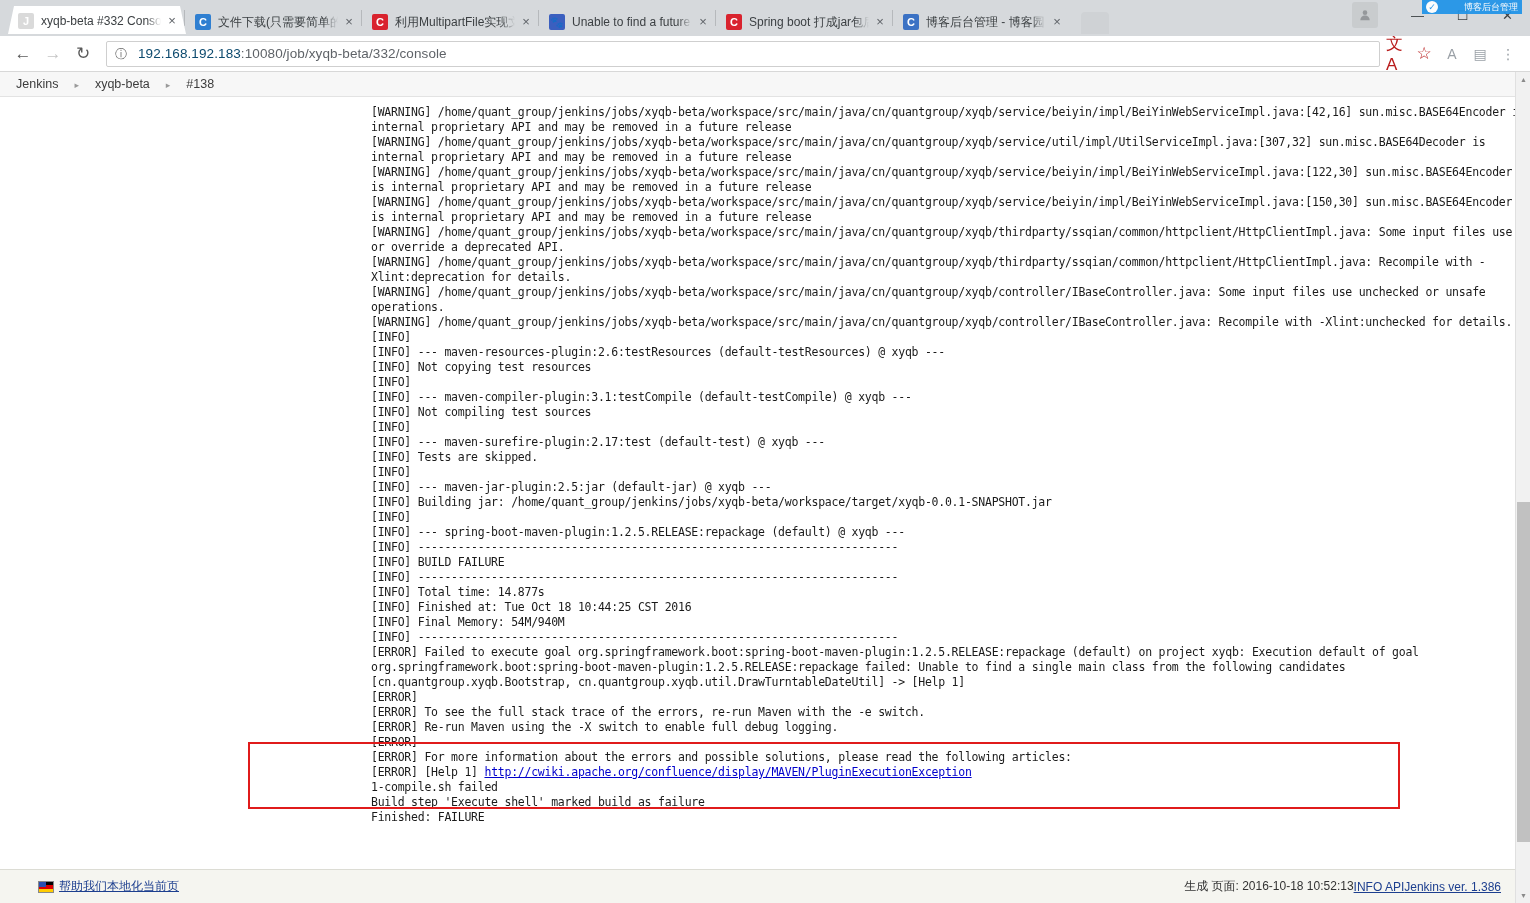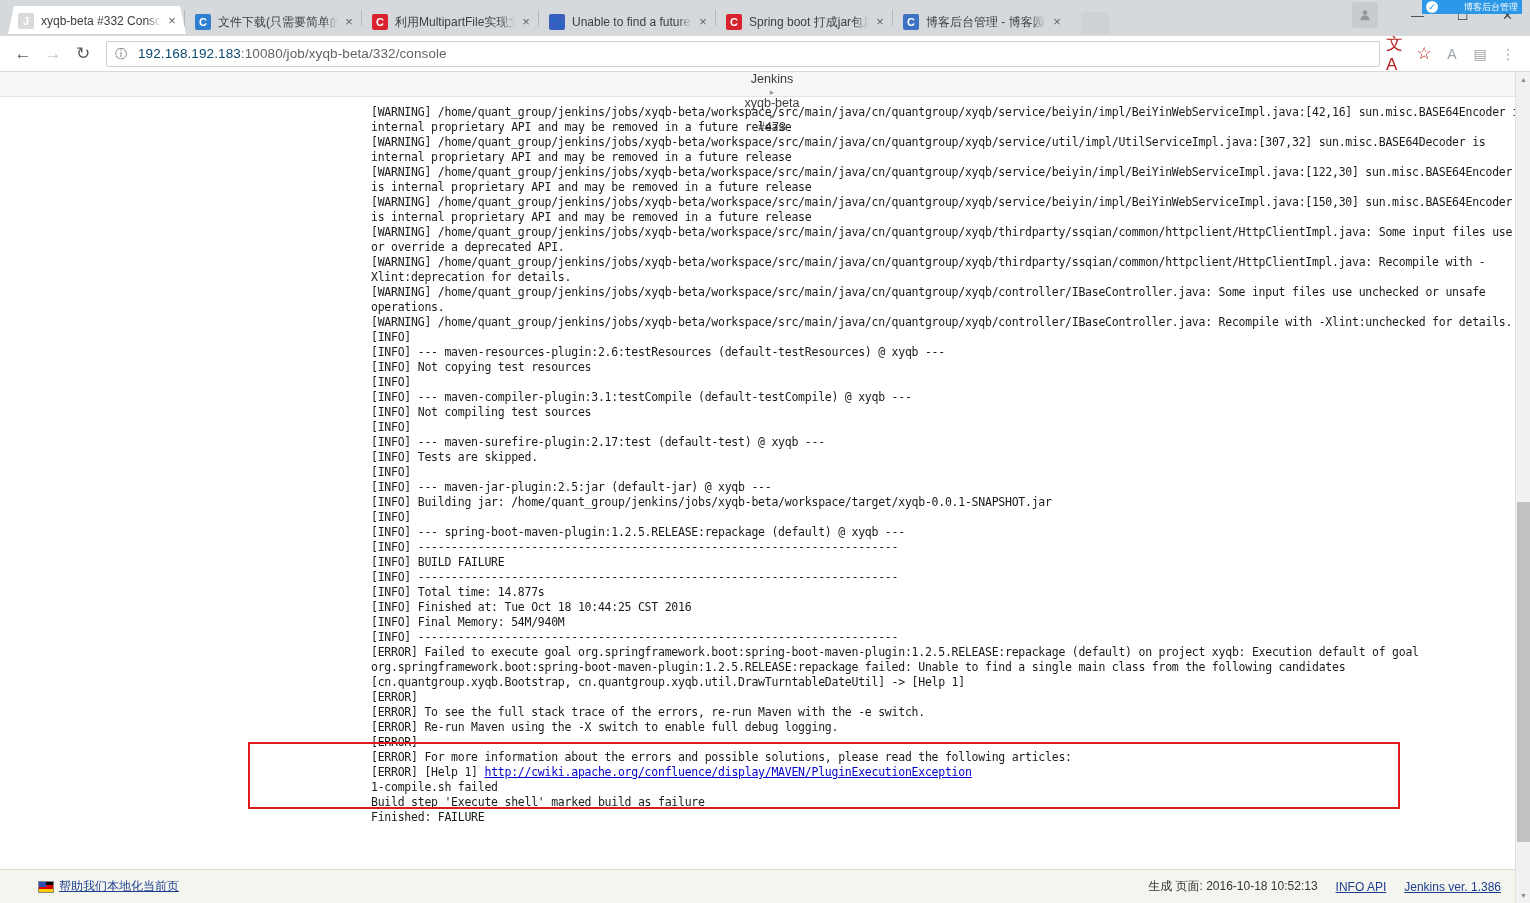--- a/index.html
+++ b/index.html
@@ -232,21 +232,20 @@
   .breadcrumb-bar {
     height: 25px;
     background: #f7f7f7;
     border-bottom: 1px solid #e3e3e3;
     display: flex;
     align-items: center;
     padding-left: 14px;
     box-sizing: border-box;
     font-size: 12.5px;
     color: #444;
-    flex-direction: column;
   }
   .crumb { color: #3c3c3c; padding: 0 2px; }
   .crumb-sep {
     color: #9a9a9a;
     font-size: 9px;
     padding: 0 14px;
     transform: translateY(1px);
   }
 
   .console-wrap {
@@ -316,21 +315,21 @@
     content: "";
     position: absolute;
     left: 0; top: 0;
     width: 7px; height: 5px;
     background: #2b4fb0;
   }
   .footer a {
     color: #1d3f8f;
     text-decoration: underline;
   }
-  .footer-right { display: flex; align-items: center; gap: 18px; }
+  .footer-right { display: flex; align-items: center; }
   .footer-right .gen-text { color: #333; text-decoration: none; }
 
   
   .scrollbar {
     position: absolute;
     top: 0; right: 0;
     width: 15px;
     height: 831px;
     background: #f1f1f1;
     border-left: 1px solid #e0e0e0;
@@ -451,21 +450,21 @@
     </div>
   </div>
 
   <div class="page">
 
     <div class="breadcrumb-bar">
       <span class="crumb">Jenkins</span>
       <span class="crumb-sep">▸</span>
       <span class="crumb">xyqb-beta</span>
       <span class="crumb-sep">▸</span>
-      <span class="crumb">#473</span>
+      <span class="crumb">#138</span>
     </div>
 
     <div class="console-wrap">
       <pre class="console-output"><span>[WARNING] /home/quant_group/jenkins/jobs/xyqb-beta/workspace/src/main/java/cn/quantgroup/xyqb/service/beiyin/impl/BeiYinWebServiceImpl.java:[42,16] sun.misc.BASE64Encoder is
 internal proprietary API and may be removed in a future release
 [WARNING] /home/quant_group/jenkins/jobs/xyqb-beta/workspace/src/main/java/cn/quantgroup/xyqb/service/util/impl/UtilServiceImpl.java:[307,32] sun.misc.BASE64Decoder is
 internal proprietary API and may be removed in a future release
 [WARNING] /home/quant_group/jenkins/jobs/xyqb-beta/workspace/src/main/java/cn/quantgroup/xyqb/service/beiyin/impl/BeiYinWebServiceImpl.java:[122,30] sun.misc.BASE64Encoder
 is internal proprietary API and may be removed in a future release
 [WARNING] /home/quant_group/jenkins/jobs/xyqb-beta/workspace/src/main/java/cn/quantgroup/xyqb/service/beiyin/impl/BeiYinWebServiceImpl.java:[150,30] sun.misc.BASE64Encoder

